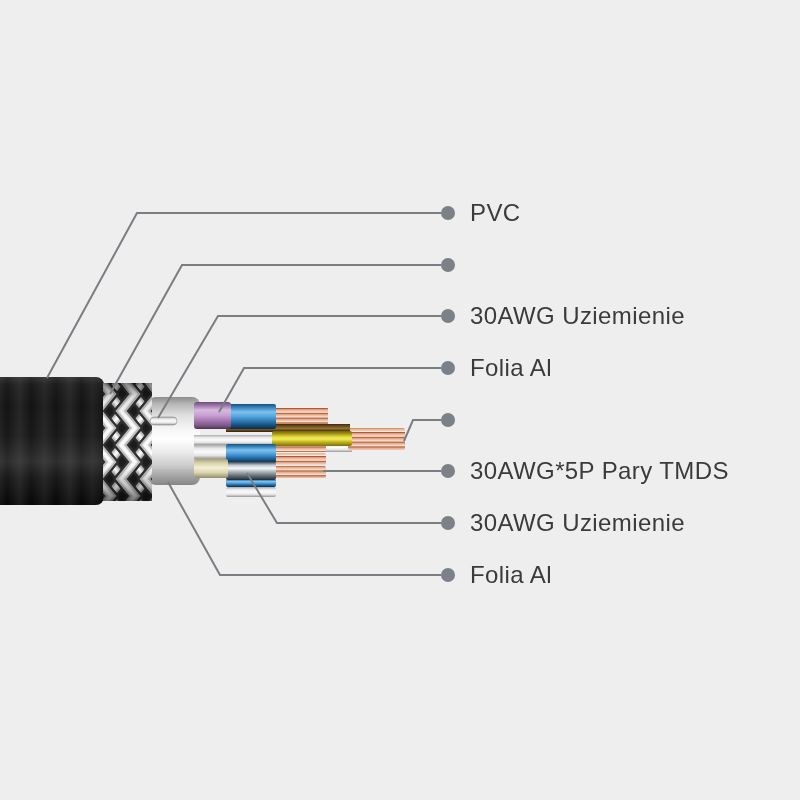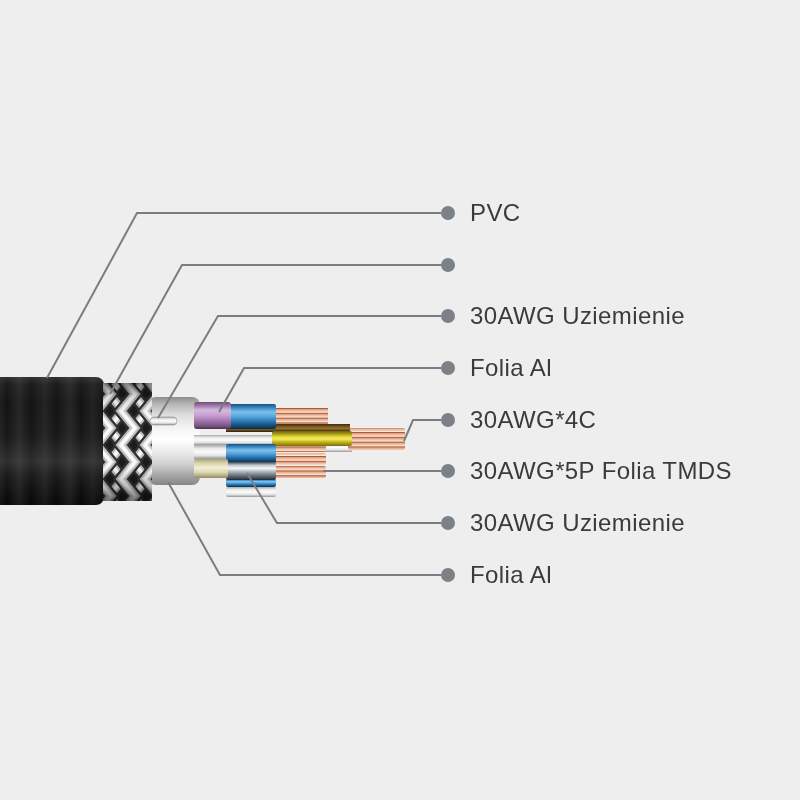--- a/index.html
+++ b/index.html
@@ -203,18 +203,17 @@
       <circle cx="448" cy="420" r="7"></circle>
       <circle cx="448" cy="471" r="7"></circle>
       <circle cx="448" cy="523" r="7"></circle>
       <circle cx="448" cy="575" r="7"></circle>
     </g>
   </svg>
 
   <div class="callout-label" style="top:198px">PVC</div>
   <div class="callout-label" style="top:301px">30AWG Uziemienie</div>
   <div class="callout-label" style="top:353px">Folia Al</div>
-  <div class="callout-label" style="top:405px">30AWG*4C</div>
-  <div class="callout-label" style="top:456px">30AWG*5P Folia TMDS</div>
+  <div class="callout-label" style="top:456px">30AWG*5P Pary TMDS</div>
   <div class="callout-label" style="top:508px">30AWG Uziemienie</div>
   <div class="callout-label" style="top:560px">Folia Al</div>
 
 </div>
 
 </body></html>

